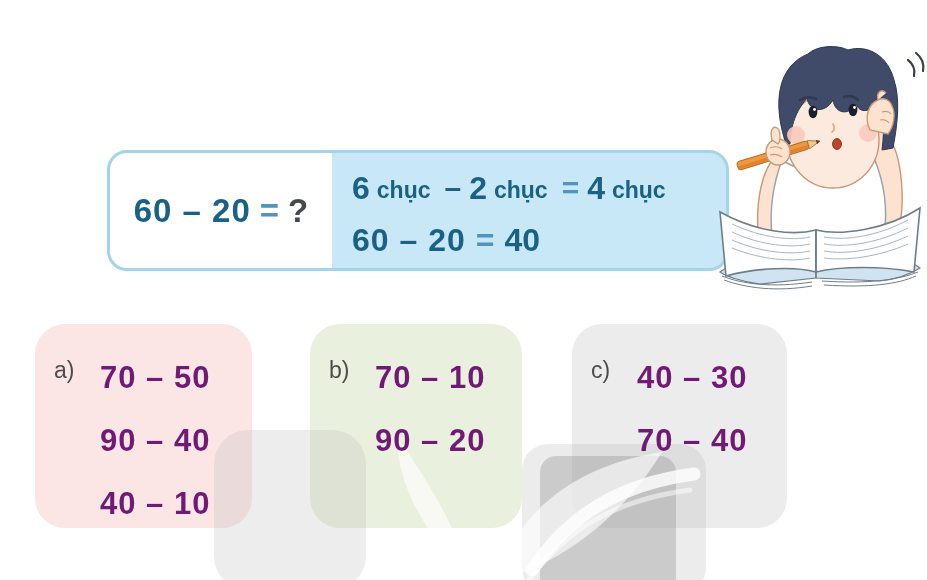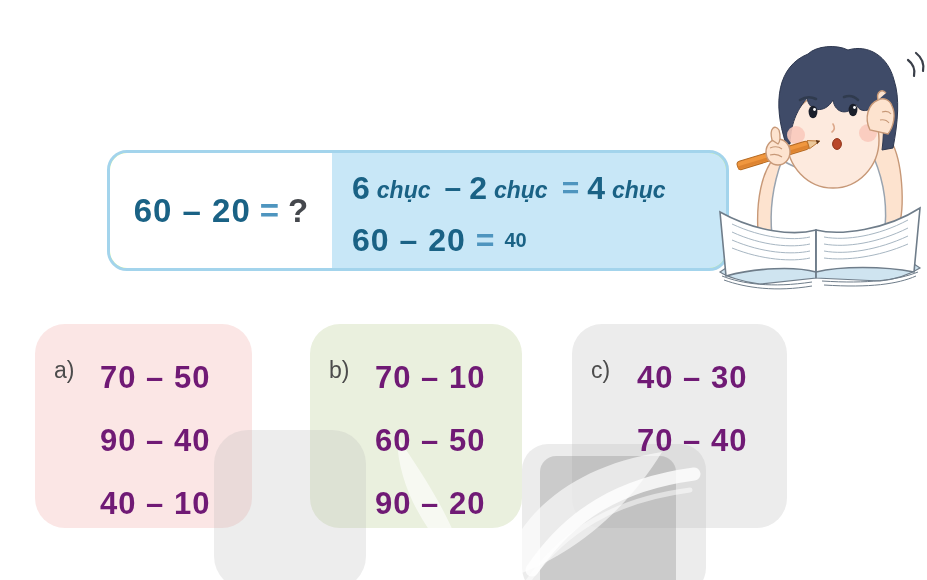--- a/index.html
+++ b/index.html
@@ -22,27 +22,27 @@
   }
   .ex-left .expr{font-size:33px;font-weight:700;color:#1a6285;letter-spacing:1px;}
   .ex-left .eq{font-size:33px;font-weight:700;color:#4e95bf;}
   .ex-left .qmark{font-size:33px;font-weight:700;color:#45484d;}
   .ex-right{
     flex:1;background:#c8e7f7;padding:10px 0 0 20px;
     display:flex;flex-direction:column;justify-content:flex-start;
   }
   .tens-line{height:50px;display:flex;align-items:center;white-space:nowrap;}
   .tens-line .big{font-size:32px;font-weight:700;color:#1a6285;}
-  .tens-line .unit{font-size:23px;font-weight:600;color:#1a6285;margin:0 6px 0 7px;padding-top:4px;font-style:italic;}
+  .tens-line .unit{font-size:23px;font-weight:600;color:#1a6285;margin:0 6px 0 7px;padding-top:4px;}
   .tens-line .op{font-size:30px;font-weight:700;color:#1a6285;margin:0 8px;}
   .tens-line .eq{font-size:30px;font-weight:700;color:#4e95bf;margin:0 8px;}
   .result-line{height:50px;display:flex;align-items:center;gap:10px;margin-top:2px;}
   .result-line .expr{font-size:32px;font-weight:700;color:#1a6285;letter-spacing:1px;}
   .result-line .eq{font-size:32px;font-weight:700;color:#4e95bf;}
-  .result-line .val{font-size:20px;font-weight:700;color:#1a6285;}
+  .result-line .val{font-size:32px;font-weight:700;color:#1a6285;}
 
   
   .panel{
     position:absolute;top:324px;height:204px;border-radius:30px;
     display:flex;box-sizing:border-box;
   }
   .panel-a{left:35px;width:217px;}
   .panel-b{left:310px;width:212px;}
   .panel-c{left:572px;width:215px;}
   .plabel{
@@ -95,21 +95,20 @@
       <div class="row">70 – 50</div>
       <div class="row">90 – 40</div>
       <div class="row">40 – 10</div>
     </div>
   </div>
 
   <div class="panel panel-b" style="background: rgb(234, 240, 222);">
     <span class="plabel">b)</span>
     <div class="rows">
       <div class="row">70 – 10</div>
-      <div class="row">60 – 50</div>
       <div class="row">90 – 20</div>
     </div>
   </div>
 
   <div class="panel panel-c" style="background: rgb(236, 236, 236);">
     <span class="plabel">c)</span>
     <div class="rows">
       <div class="row">40 – 30</div>
       <div class="row">70 – 40</div>
     </div>

